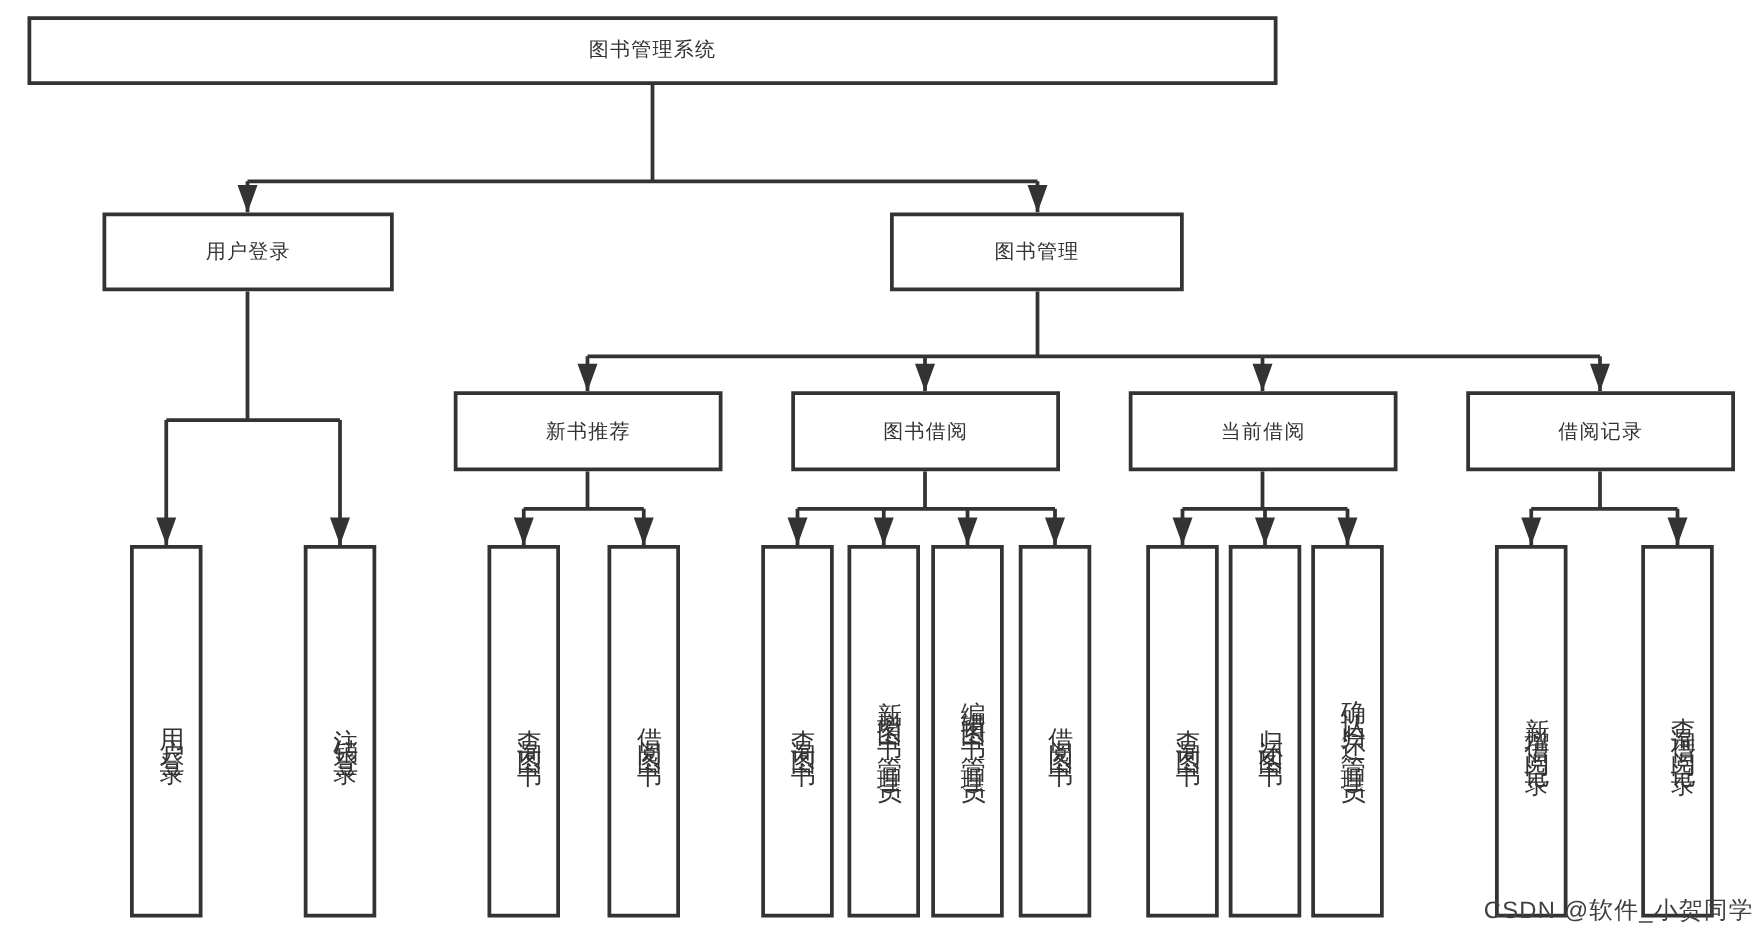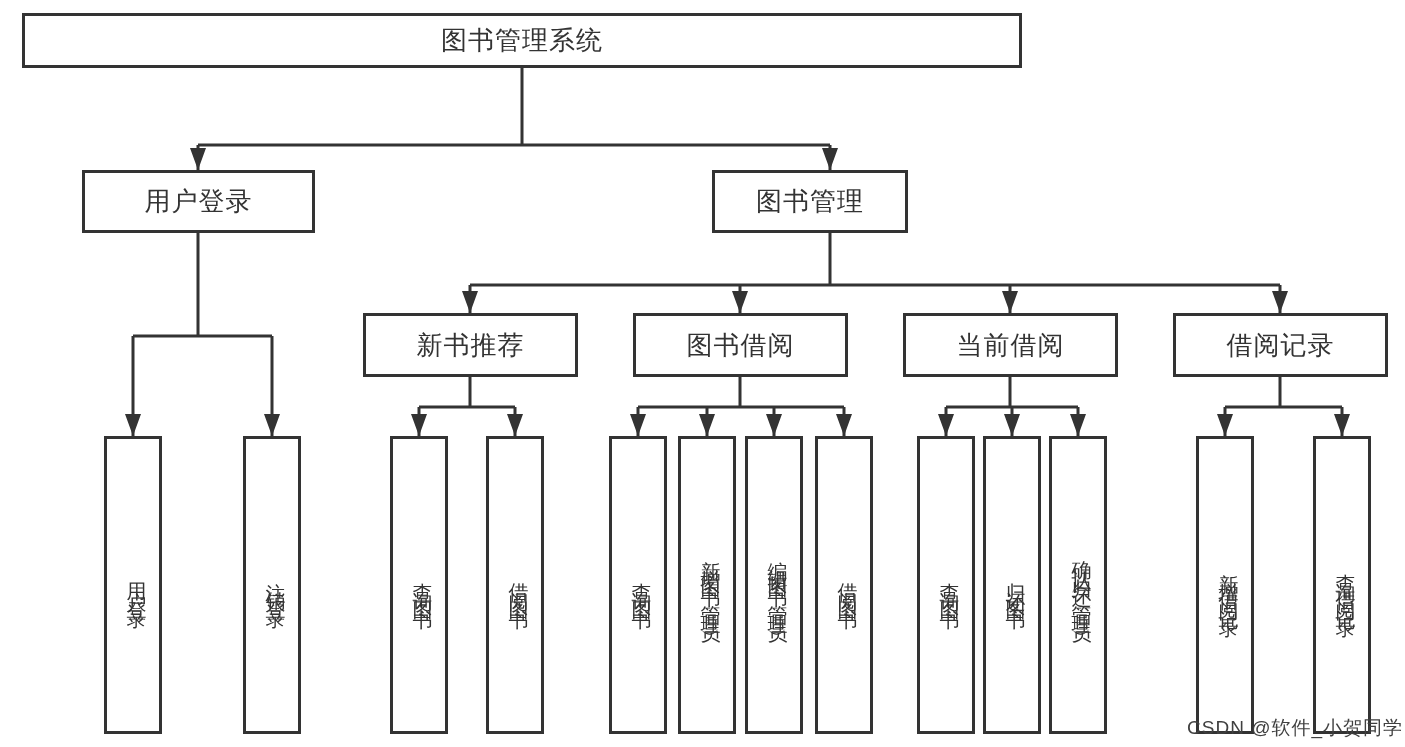--- a/index.html
+++ b/index.html
@@ -26,28 +26,28 @@
     position: absolute;
     box-sizing: border-box;
     border: 3px solid #333333;
     background: #ffffff;
     display: flex;
     align-items: center;
     justify-content: center;
     color: #333333;
   }
   .box .h-label {
-    font-size: 26px;
+    font-size: 16px;
     letter-spacing: 1px;
     white-space: nowrap;
     font-family: Liberation Mono, monospace;
   }
   .root-box   { left: 22px;  top: 13px;  width: 1000px; height: 55px; }
   .l2a        { left: 82px;  top: 170px; width: 233px;  height: 63px; }
-  .l2b        { left: 712px; top: 170px; width: 196px;  height: 63px; }
+  .l2b        { left: 712px; top: 170px; width: 235px;  height: 63px; }
   .l3         { top: 313px;  height: 64px; width: 215px; text-align: right; }
   .l3-1 { left: 363px; }
   .l3-2 { left: 633px; }
   .l3-3 { left: 903px; }
   .l3-4 { left: 1173px; }
   .leaf {
     top: 436px;
     width: 58px;
     height: 298px;
   }

